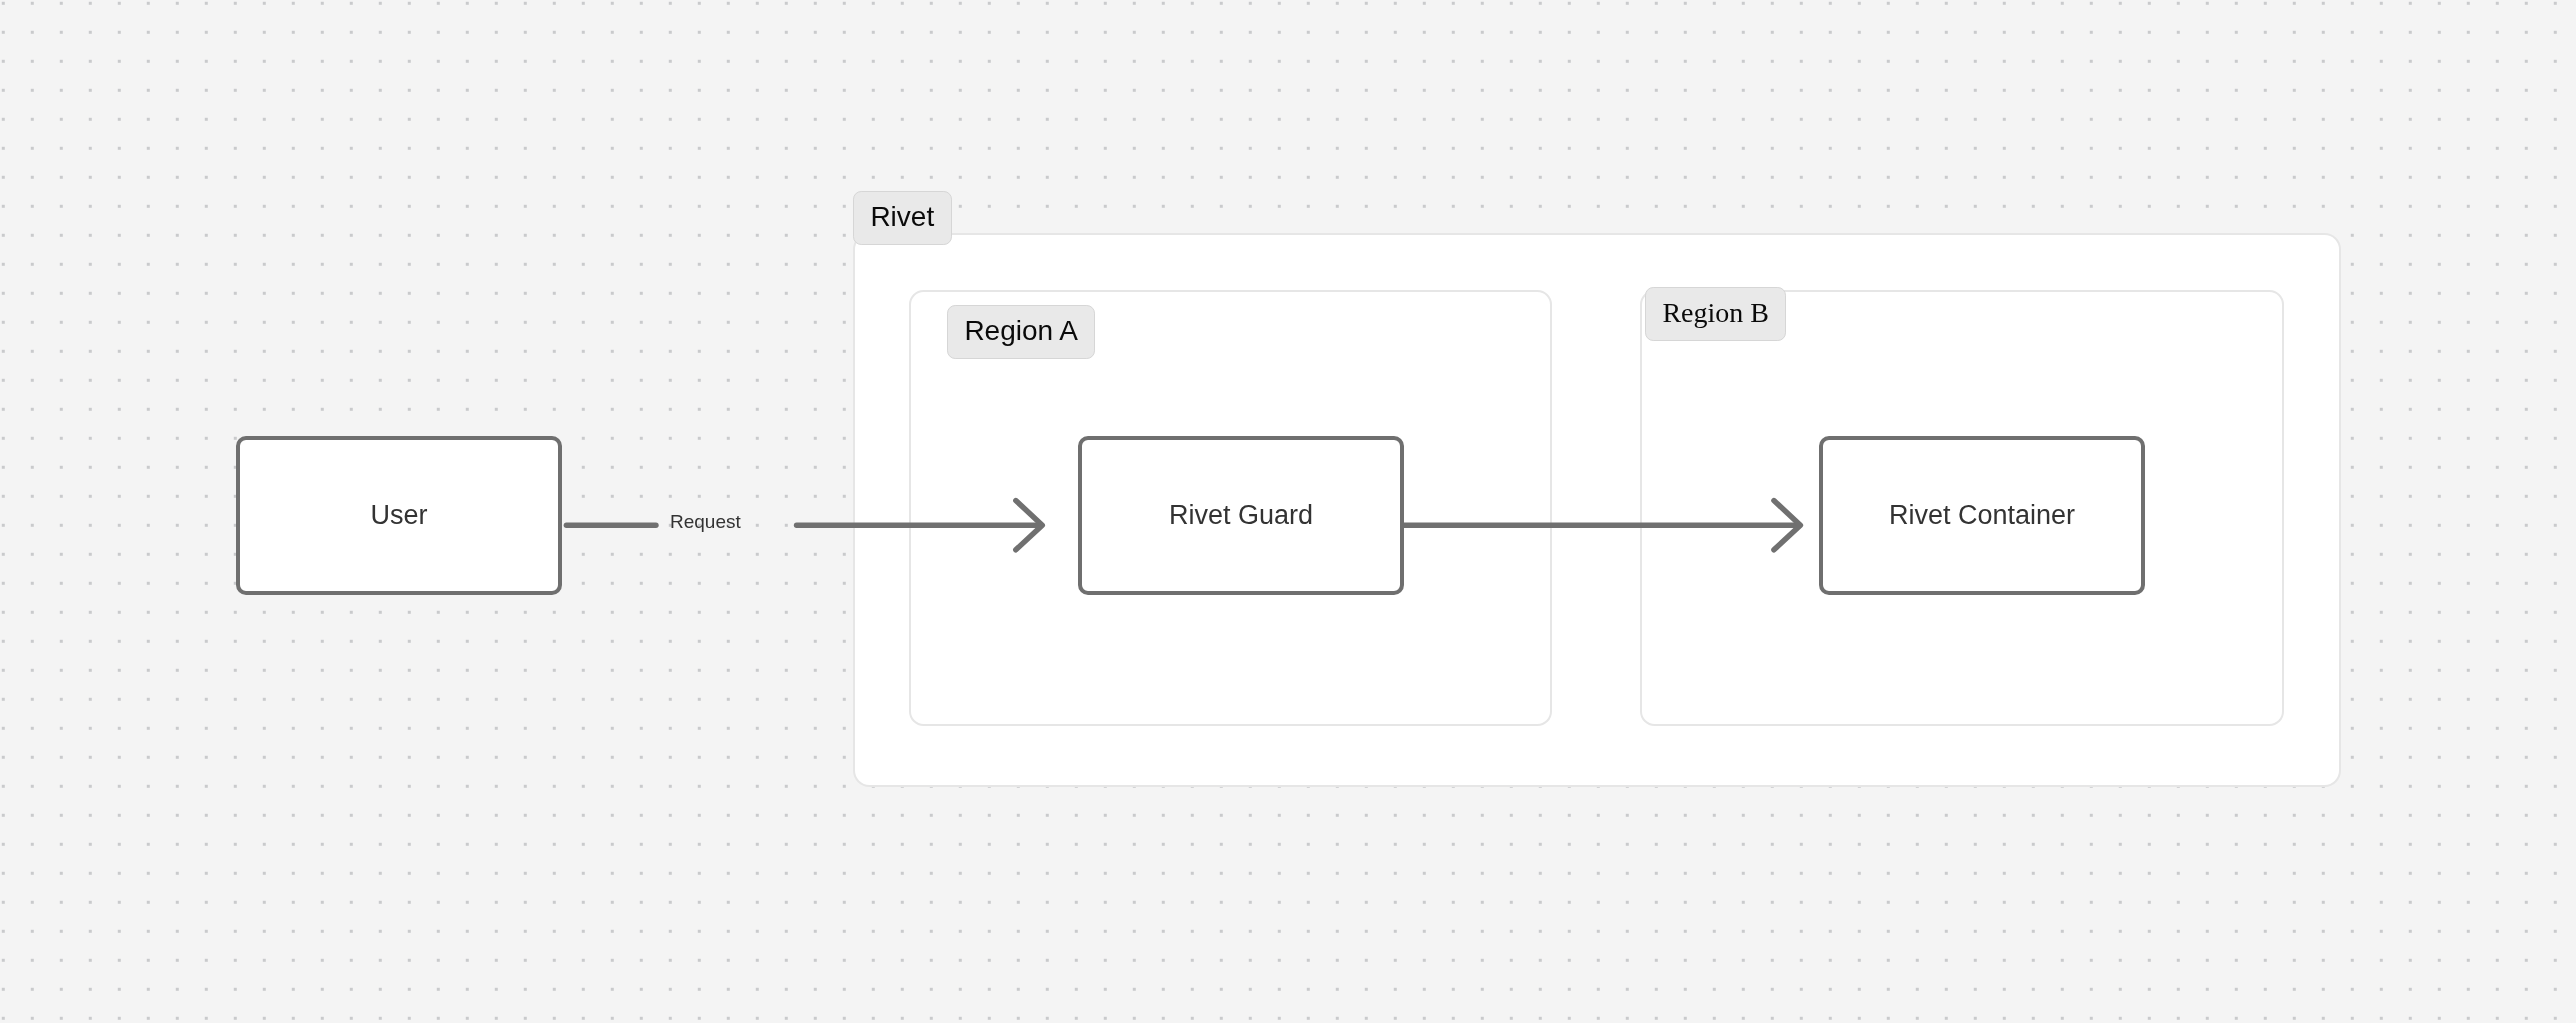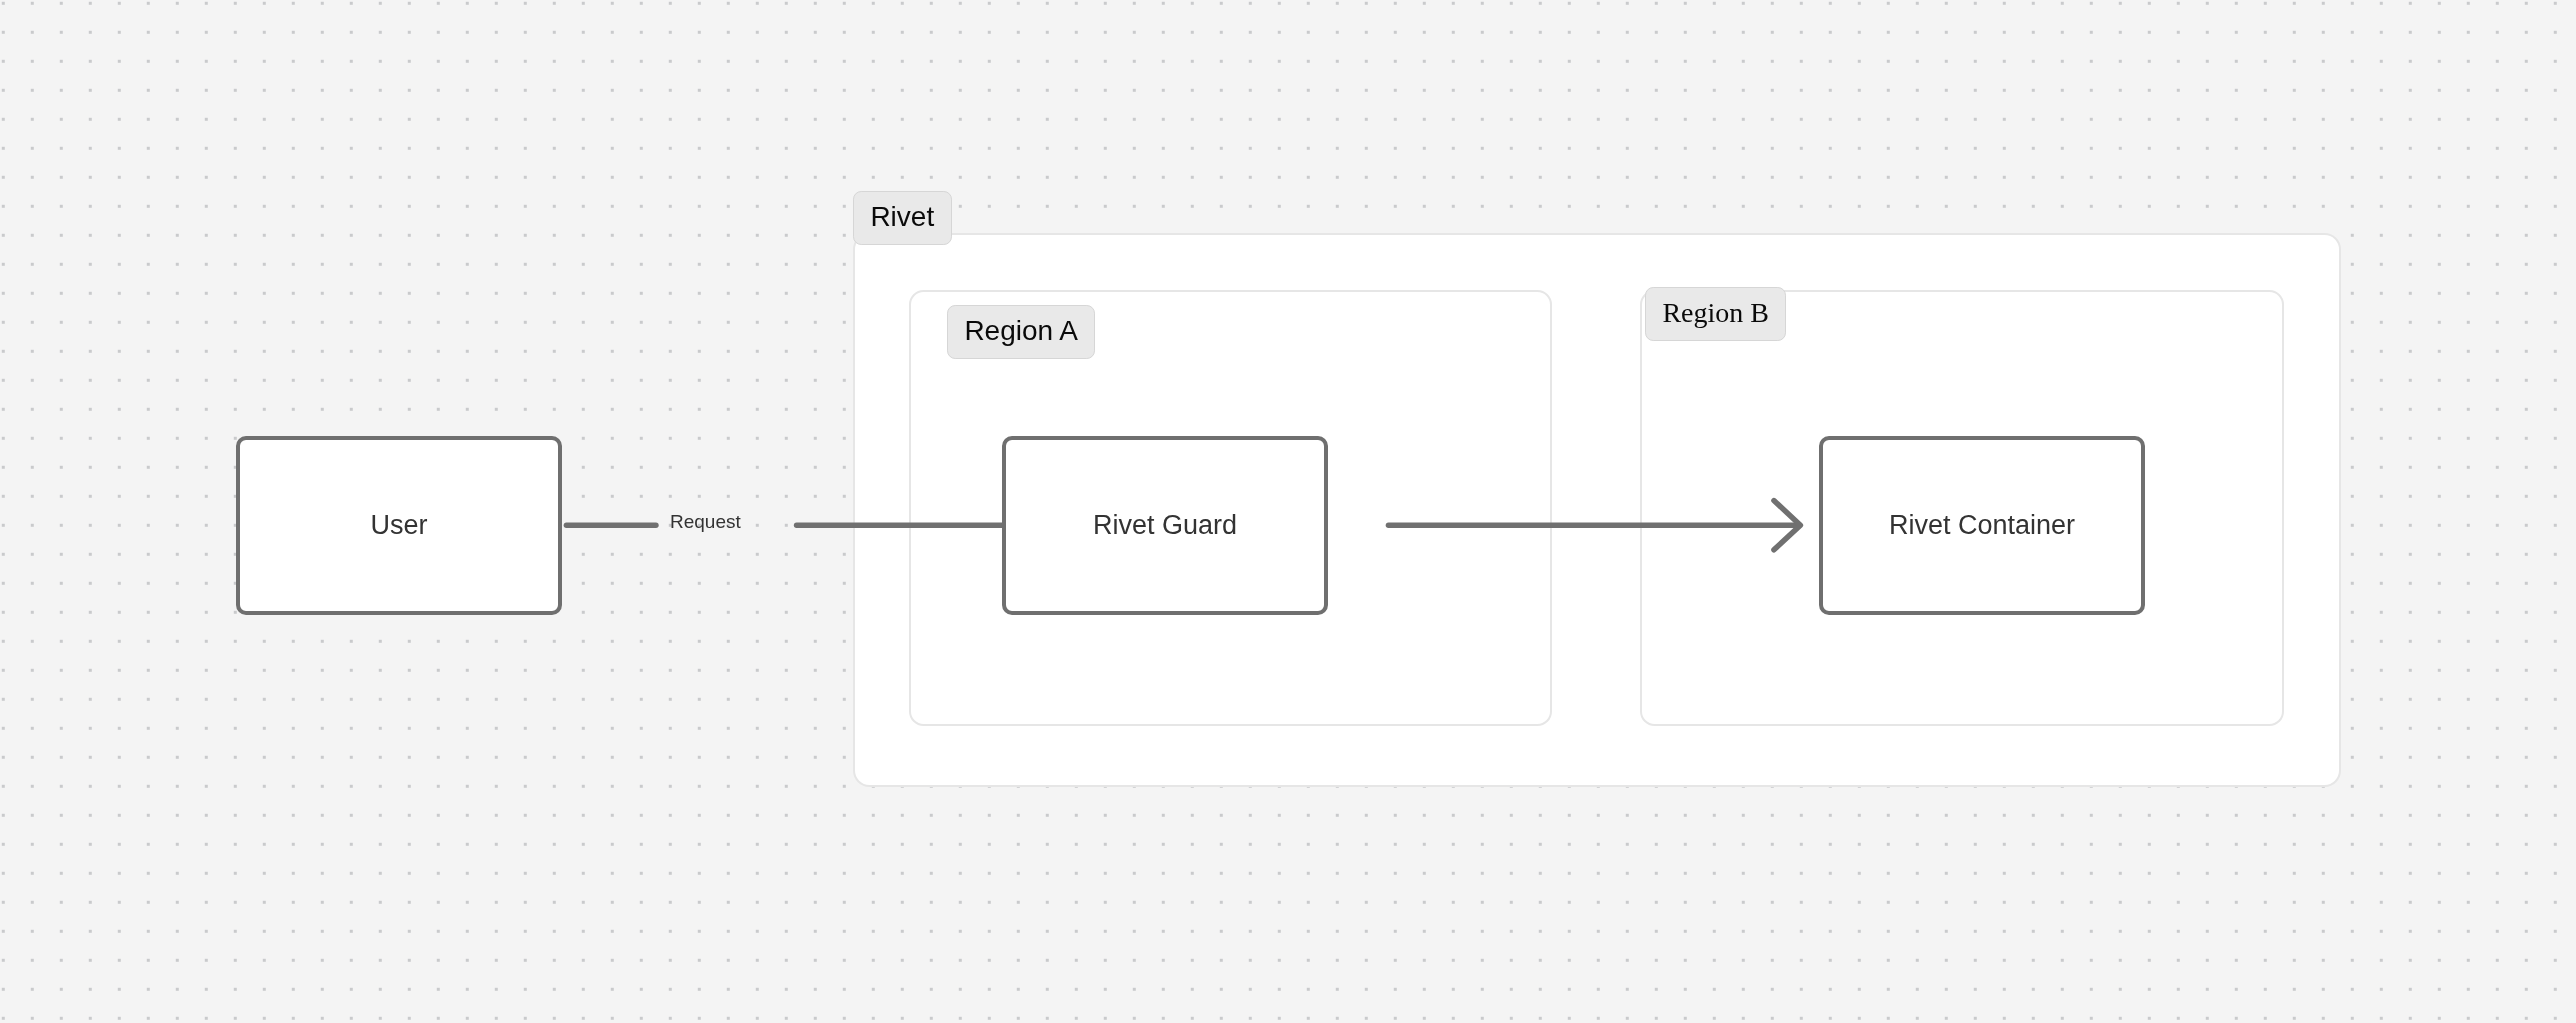--- a/index.html
+++ b/index.html
@@ -67,34 +67,34 @@
   .region-b { left: 1640px; width: 644px; }
 
   .label-region-a { left: 947px; top: 297px; margin-top: 8px; }
   .label-region-b { left: 1645px; top: 287px; font-family: Liberation Serif, serif; }
 
   
   .node {
     position: absolute;
     top: 436px;
     width: 326px;
-    height: 179px;
+    height: 159px;
     background: #ffffff;
     border: 4.1px solid #6f6f6f;
     border-radius: 10px;
     box-sizing: border-box;
     display: flex;
     align-items: center;
     justify-content: center;
     color: #333333;
     font-size: 27px;
     white-space: nowrap;
   }
   .node-user { left: 236px; }
-  .node-guard { left: 1002px; }
+  .node-guard { left: 1078px; }
   .node-container { left: 1811px; margin-left: 8px; }
 
   
   .edges {
     position: absolute;
     left: 0;
     top: 0;
     width: 2576px;
     height: 1023px;
     pointer-events: none;

